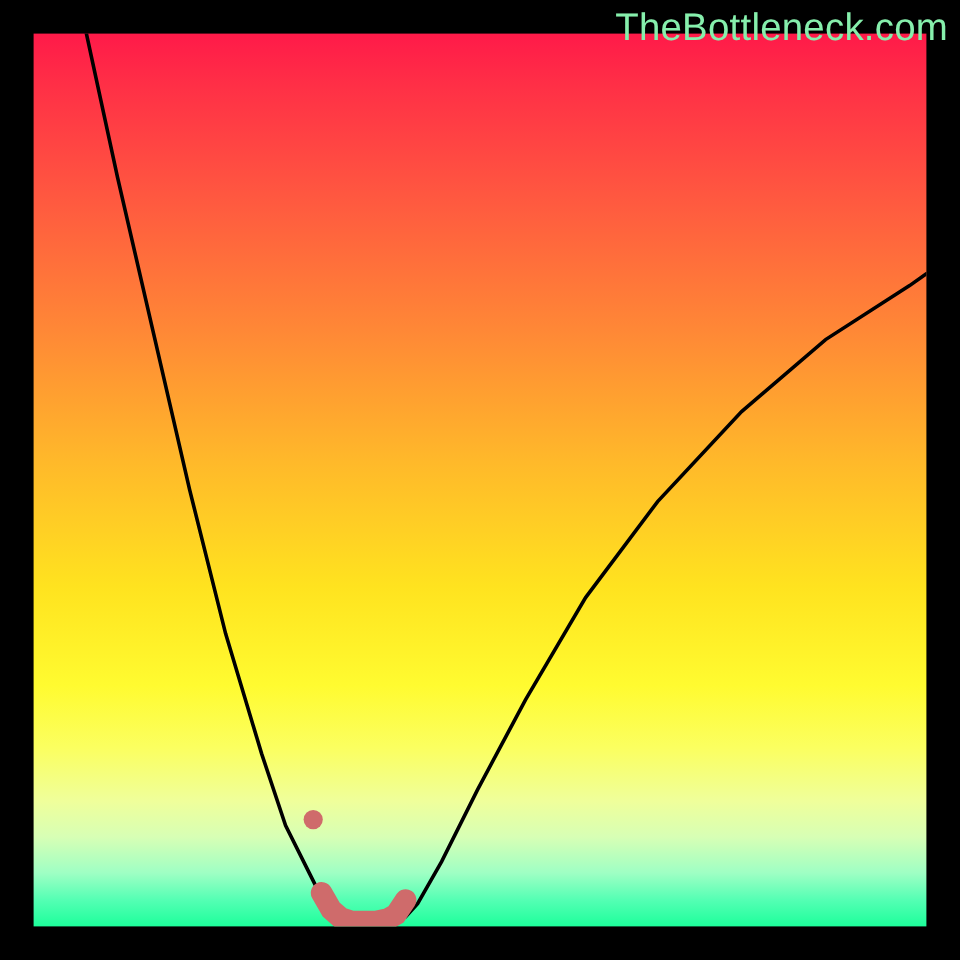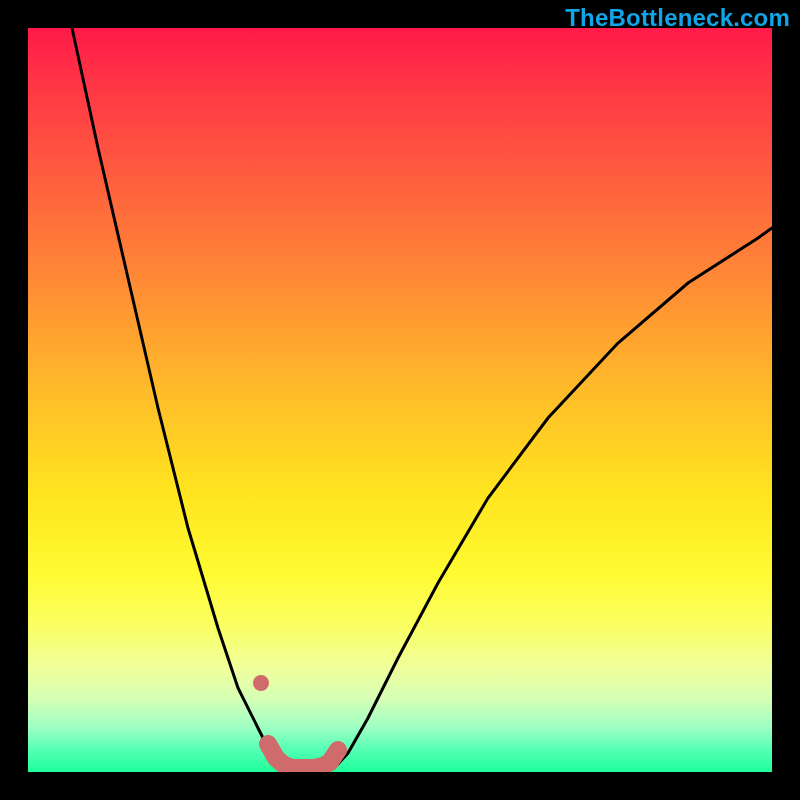--- a/index.html
+++ b/index.html
@@ -37,23 +37,23 @@
       #efff9b 86%,
       #d7ffb5 90%,
       #9fffc4 94%,
       #55ffb4 97%,
       #1dff9b 100%);
   }
   .watermark {
     position: absolute;
     top: 4px;
     right: 10px;
-    color: #0ea5e9;
-    font-size: 24px;
-    font-weight: 700;
+    color: #86efac;
+    font-size: 32px;
+    font-weight: 400;
     letter-spacing: 0.2px;
     z-index: 3;
   }
   svg.curve {
     position: absolute;
     left: 0;
     top: 0;
     width: 744px;
     height: 744px;
     z-index: 2;

